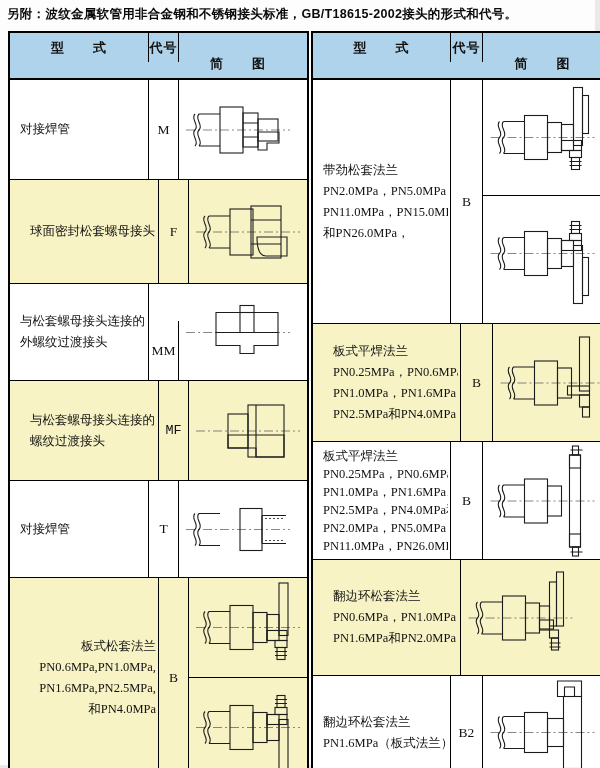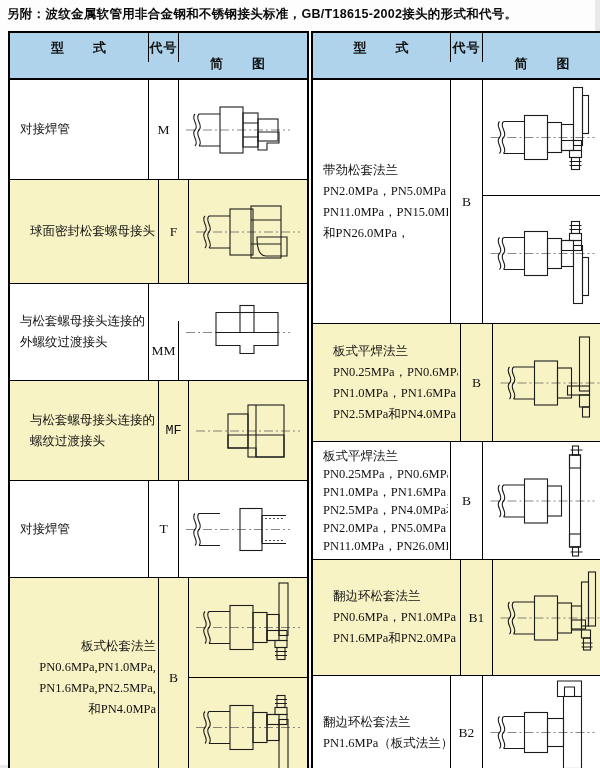--- a/index.html
+++ b/index.html
@@ -352,23 +352,20 @@
               </svg>
             </div>
           </div>
         </div>
         <div class="row hl" style="height: 116px;">
           <div class="cell type" style="width: 138px;">
             <div class="type-line" style="line-height: 21px;">翻边环松套法兰</div>
             <div class="type-line" style="line-height: 21px;">PN0.6MPa，PN1.0MPa，</div>
             <div class="type-line" style="line-height: 21px;">PN1.6MPa和PN2.0MPa，</div>
           </div>
-          <div class="cell code" style="width: 32px;">
-            <span>B1</span>
-          </div>
           <div class="cell diag" style="width: 119px;">
             <div class="subdiag" style="height: 116px;">
               <svg width="115" height="114" viewBox="0 0 112 114">
                 <defs>
                   <pattern id="ht11" patternUnits="userSpaceOnUse" width="5" height="5">
                     <path d="M0 5 L5 0" stroke="#444" stroke-width="0.9" fill="none"></path>
                   </pattern>
                 </defs>
                 <line x1="4" y1="57" x2="108" y2="57" class="cl"></line>
                 <path d="M17 41 H38 M17 73 H38 M17 41 c-5 5 5 11 0 16 c-5 5 5 11 0 16 M13 41 c-5 5 5 11 0 16 c-5 5 5 11 0 16" class="ln"></path>

